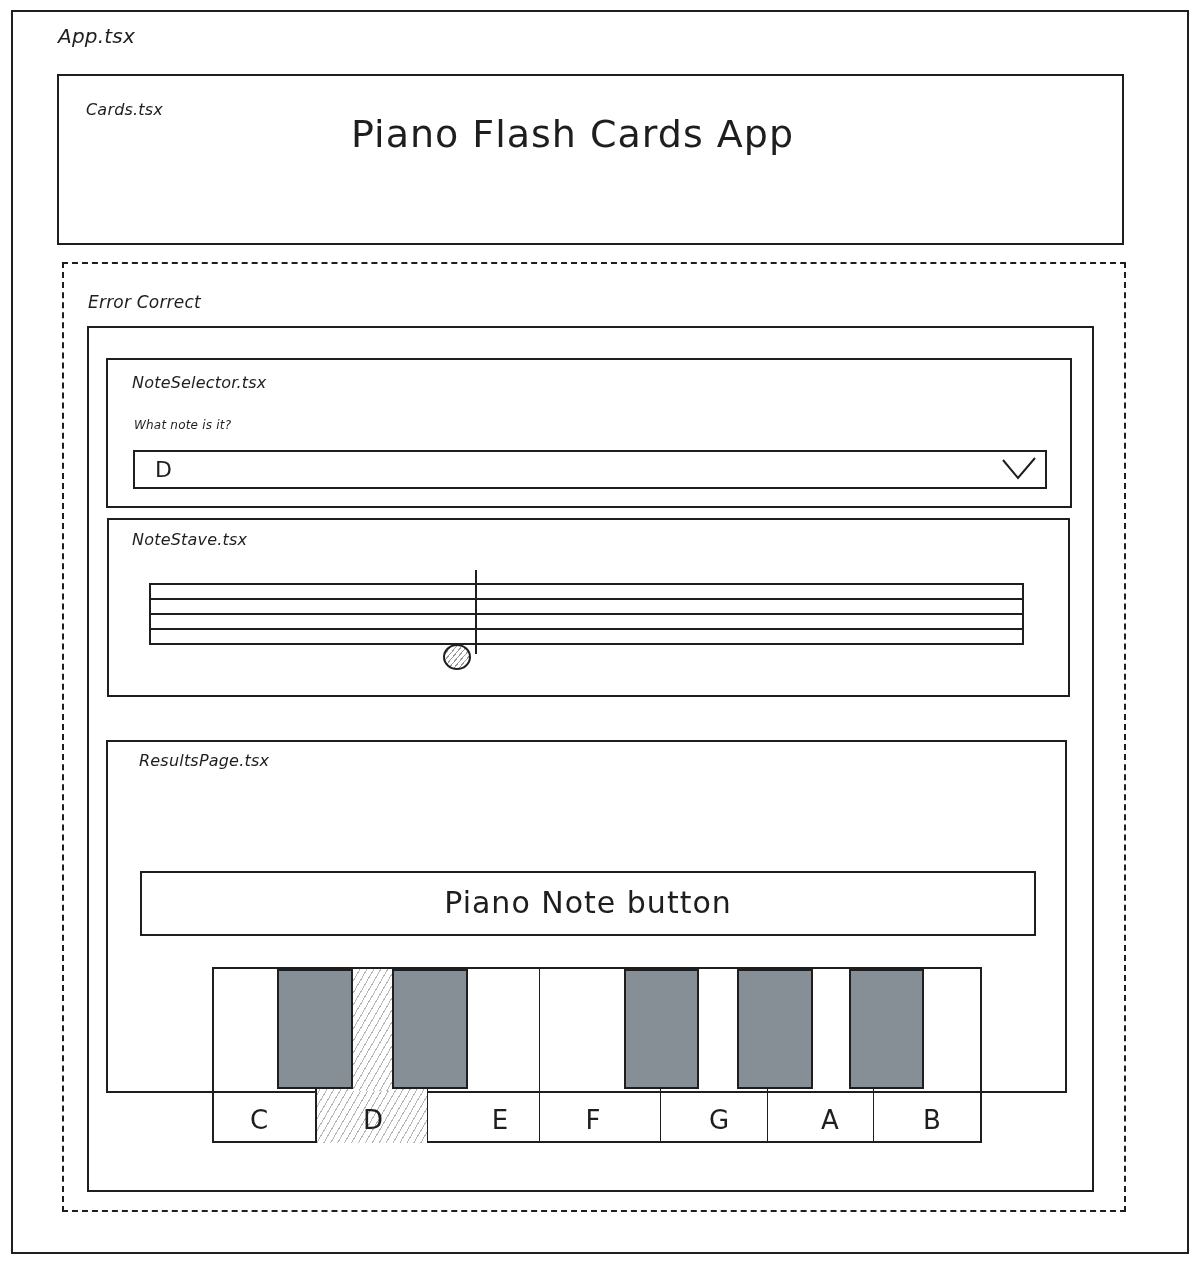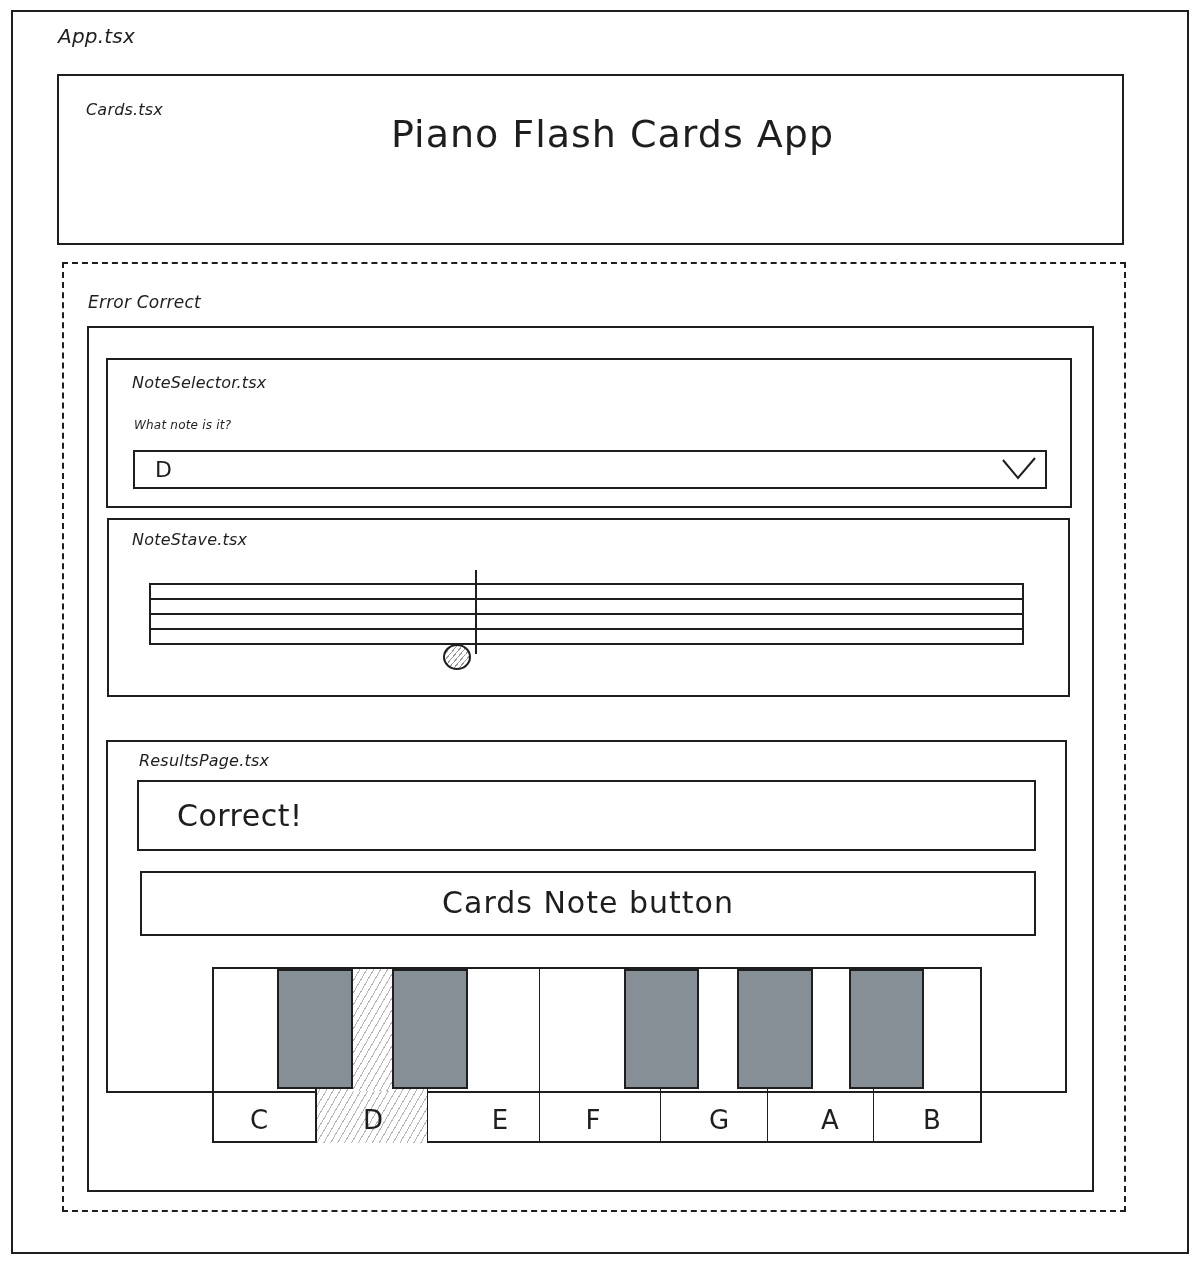--- a/index.html
+++ b/index.html
@@ -117,21 +117,21 @@
   </style>
 </head>
 <body>
 
 <div class="abs box" style="left:11px; top:10px; width:1178px; height:1244px;">
 </div>
 <div class="label" style="left:58px; top:24px; font-size:20px;">App.tsx</div>
 
 <div class="abs box" style="left:57px; top:74px; width:1067px; height:171px;">
   <div class="label" style="left:27px; top:24px; font-size:16px;">Cards.tsx</div>
-  <div class="title" style="left:292px; top:36px;margin-left:40px;">Piano Flash Cards App</div>
+  <div class="title" style="left:292px; top:36px;">Piano Flash Cards App</div>
 </div>
 
 <div class="abs dashed" style="left:62px; top:262px; width:1064px; height:950px;">
   <div class="label" style="left:24px; top:28px; font-size:17px;">Error Correct</div>
 </div>
 
 <div class="abs box" style="left:87px; top:326px; width:1007px; height:866px;">
 </div>
 
 <div class="abs box" style="left:107px; top:738px; width:0; height:0; border:none;">
@@ -163,26 +163,23 @@
 
   <div>
     <div class="note-stem" style="left:366px; top:50px; height:84px;"></div>
     <div class="note-head" style="left:334px; top:124px;"></div>
   </div>
 </div>
 
 <div class="abs box" style="left:106px; top:740px; width:961px; height:353px;">
   <div class="label" style="left:31px; top:9px; font-size:16px;">ResultsPage.tsx</div>
 
-  <div class="abs box" style="left:29px; top:38px; width:899px; height:71px;">
-    <span class="result-text">Correct!</span>
-  </div>
 
   <div class="abs box" style="left:32px; top:129px; width:896px; height:65px;">
-    <span class="btn-text">Cards Note button</span>
+    <span class="btn-text">Piano Note button</span>
   </div>
 </div>
 
 <div class="abs" style="left:212px; top:967px; width:770px; height:176px; border:2px solid #1e1e1e; border-top-width:2px;">
 
   <div class="white-key" style="left:0; width:102px;">
     <span class="key-label" style="left:25px;">C</span>
   </div>
   <div class="white-key hatched" style="left:102px; width:112px; border-left:1.5px solid #1e1e1e;">
     <span class="key-label" style="left:36px;">D</span>

